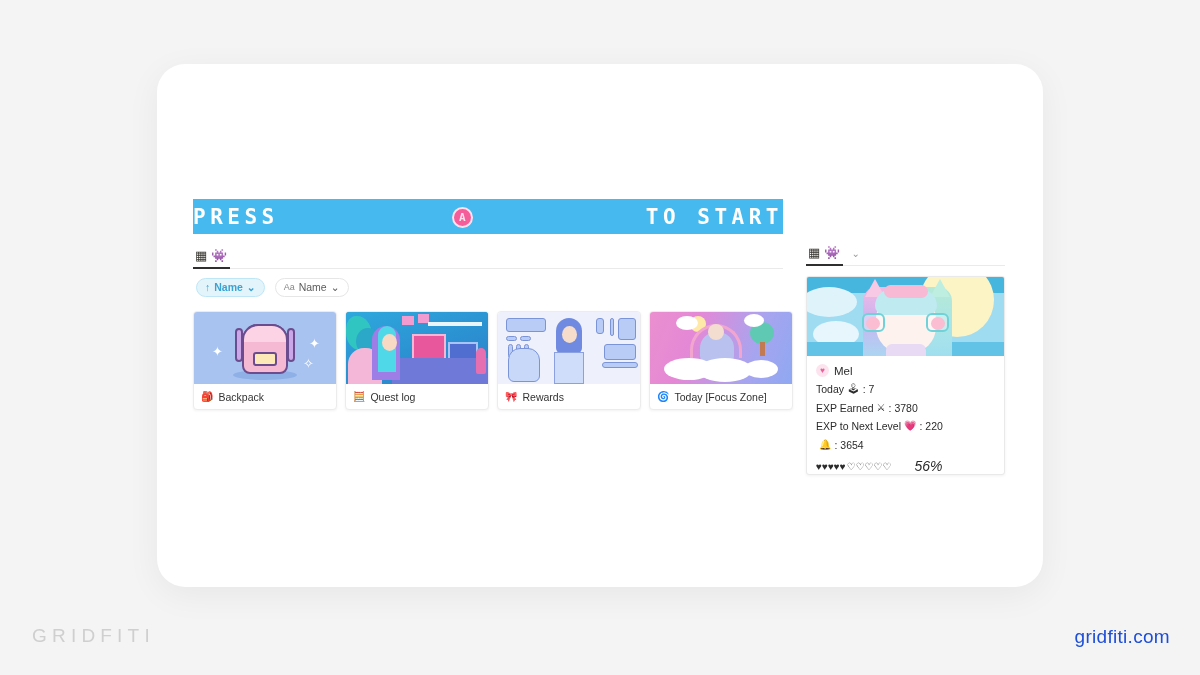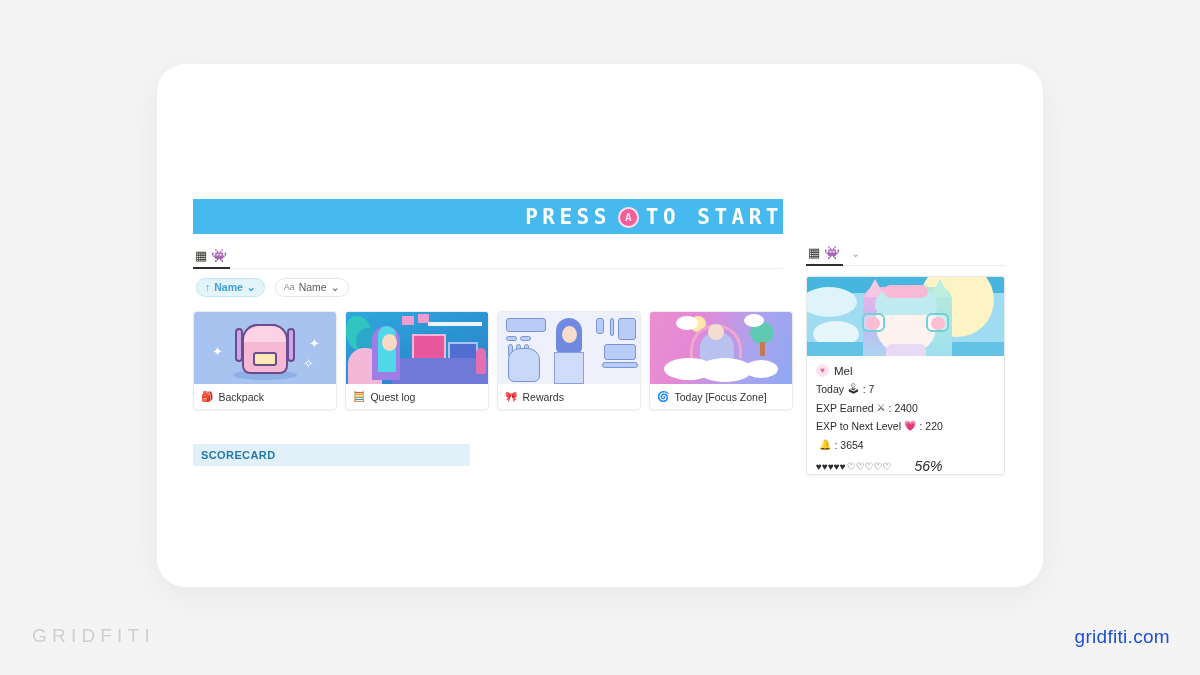--- a/index.html
+++ b/index.html
@@ -30,21 +30,21 @@
     color: #cfcfcf; font-weight: 400;
   }
   .wm-right {
     position: absolute; right: 30px; top: 626px;
     font-size: 19px; color: #1d4ed8; letter-spacing: .3px;
   }
 
   
   .banner {
     position: absolute;
-    display: flex; align-items: center; justify-content: flex-end;
+    display: flex; align-items: center; justify-content: space-between;
     font-family: "DejaVu Sans Mono", monospace;
     font-weight: 700;
     color: #ffffff;
     text-transform: uppercase;
   }
   .banner-main {
     left: 193px; top: 199px; width: 590px; height: 35px;
     background: #46b9ee;
     font-size: 21px; letter-spacing: 4.5px;
     gap: 7px;
@@ -372,23 +372,20 @@
         <div class="tz-cloud" style="right:14px;bottom:6px;width:34px;height:18px;"></div>
       </div>
       <div class="glabel">
         <span class="em">🌀</span>
         <span>Today [Focus Zone]</span>
       </div>
     </div>
 
   </div>
 
-  <div class="secbar secbar-score">
-    <span>SCORECARD</span>
-  </div>
 
 
   <div class="tabstrip tabstrip-char">
     <div class="tab-active">
       <span class="tab-ico grid">▦</span>
       <span class="tab-ico invader">👾</span>
     </div>
     <span class="chev">⌄</span>
   </div>
 
@@ -424,21 +421,21 @@
         <span>Today</span>
         <span class="em">🕹</span>
         <span>:&nbsp;</span>
         <span>7</span>
       </div>
 
       <div class="stat">
         <span>EXP Earned</span>
         <span class="em">⚔</span>
         <span>:&nbsp;</span>
-        <span>2400</span>
+        <span>3780</span>
       </div>
 
       <div class="stat">
         <span>EXP to Next Level</span>
         <span class="em">💗</span>
         <span>:&nbsp;</span>
         <span>220</span>
       </div>
 
       <div class="stat">

